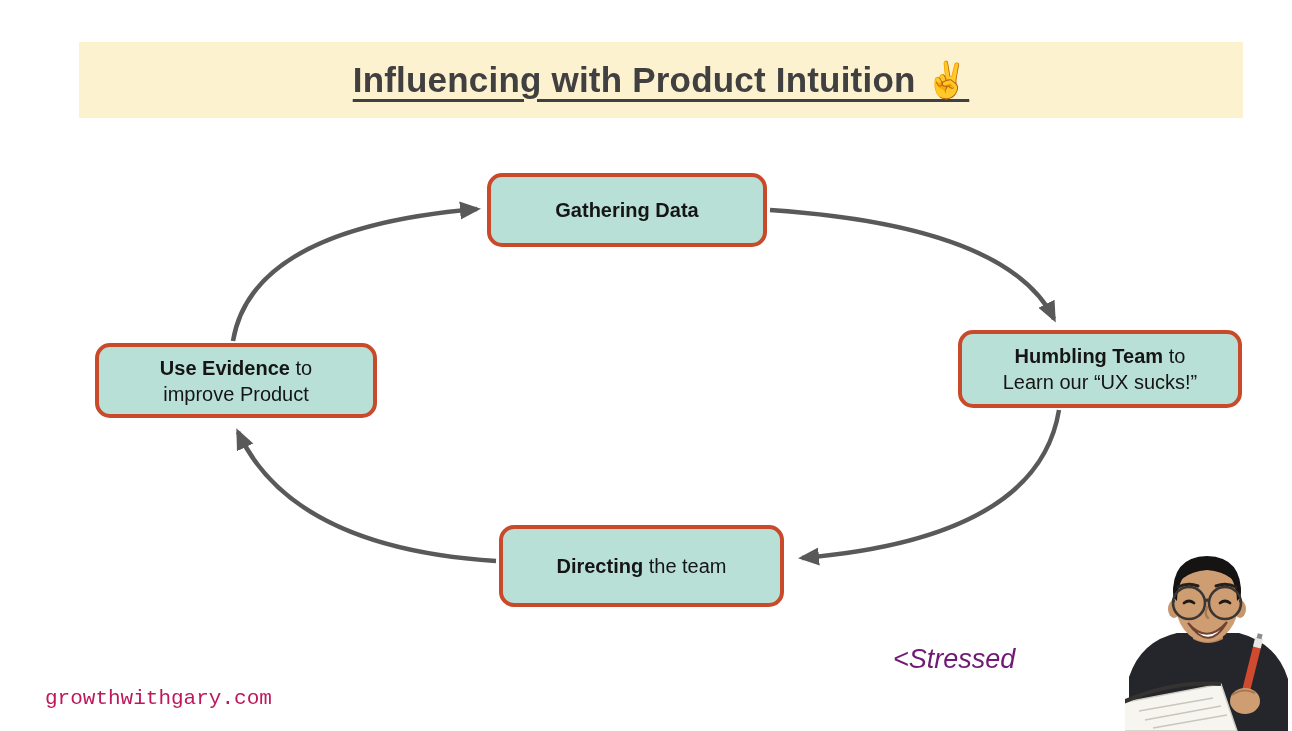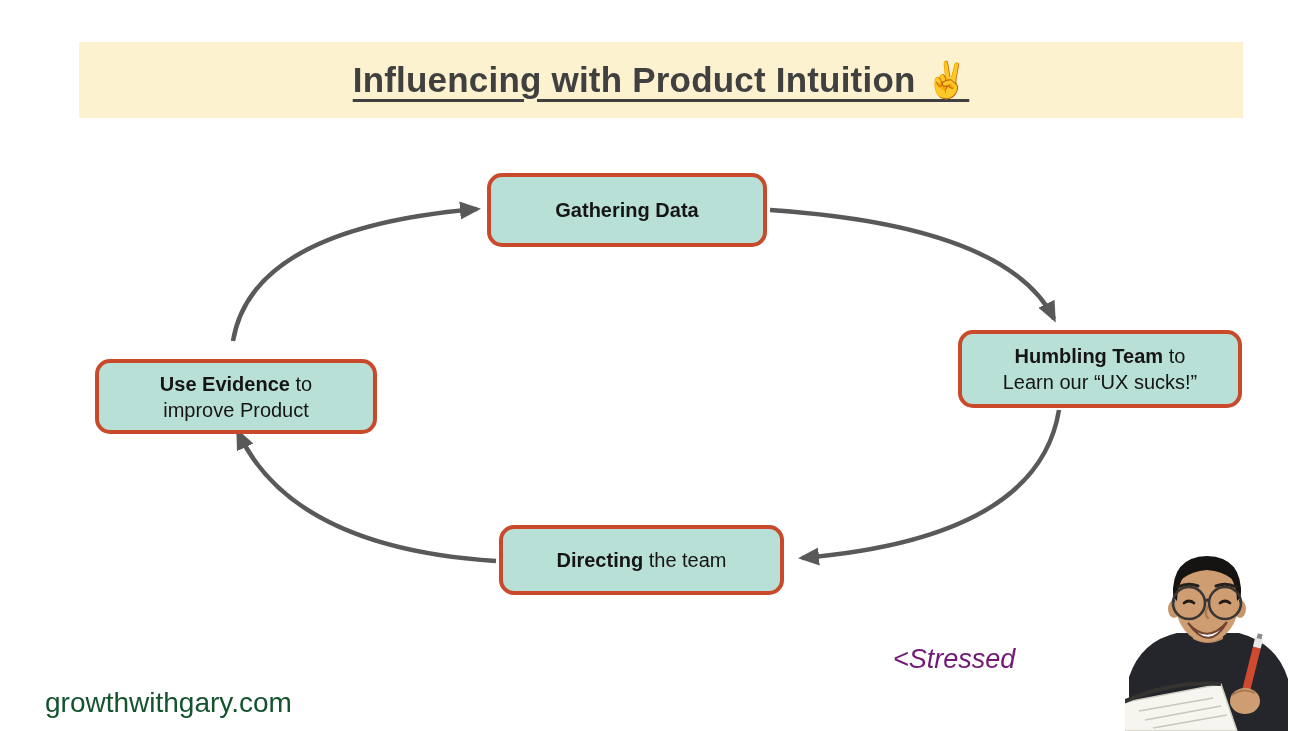--- a/index.html
+++ b/index.html
@@ -38,27 +38,27 @@
     border-radius: 15px;
     display: flex; flex-direction: column;
     align-items: center; justify-content: center;
     text-align: center;
     font-size: 20px; color: #151515; line-height: 26px;
     padding: 4px 24px;
   }
   .node b { font-weight: bold; }
   .node-top    { left: 487px; top: 173px; width: 280px; height: 74px; }
   .node-right  { left: 920px; top: 330px; width: 284px; height: 78px; margin-left: 38px; }
-  .node-bottom { left: 499px; top: 525px; width: 285px; height: 70px; }
-  .node-left   { left:  95px; top: 343px; width: 282px; height: 75px; margin-top: 16px; }
+  .node-bottom { left: 499px; top: 525px; width: 285px; height: 82px; }
+  .node-left   { left:  95px; top: 343px; width: 282px; height: 75px; }
 
   
   .watermark {
     position: absolute; left: 45px; top: 687px;
-    font-size: 28px; color: #14532d;
+    font-size: 21px; color: #be185d; font-family: Liberation Mono, monospace;
   }
 
   
   .caption {
     position: absolute; left: 893px; top: 641px;
     font-size: 27px; font-style: italic; color: #701a75;
     line-height: 36px; white-space: nowrap;
   }
 
   

